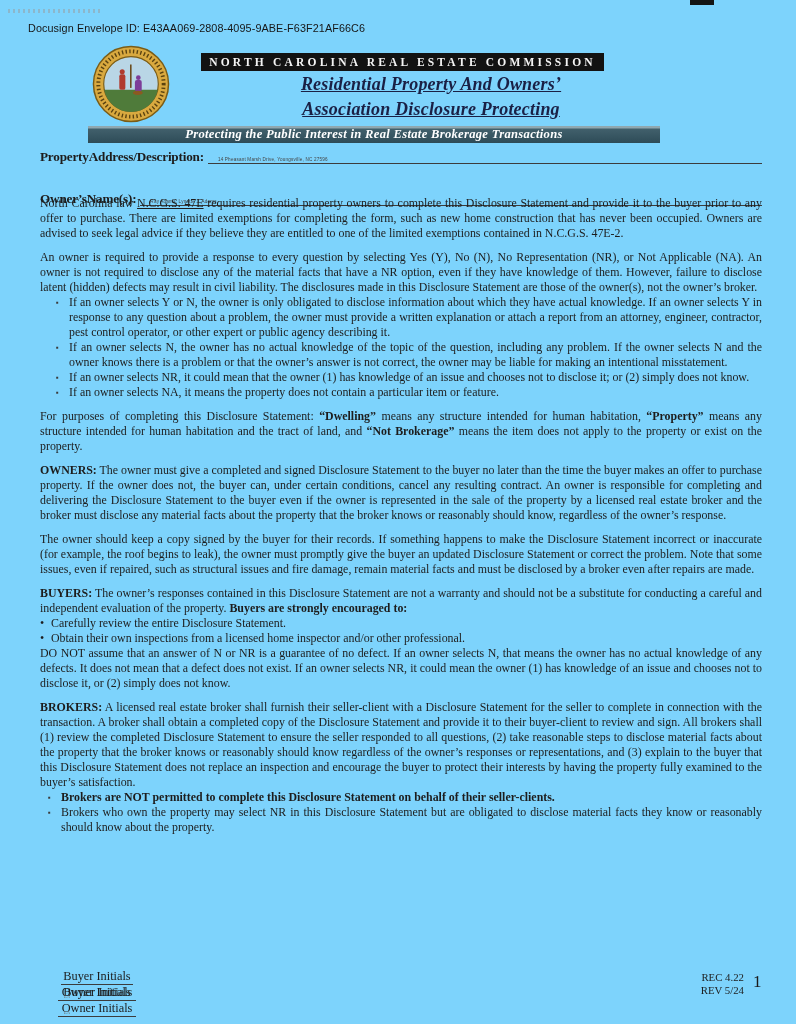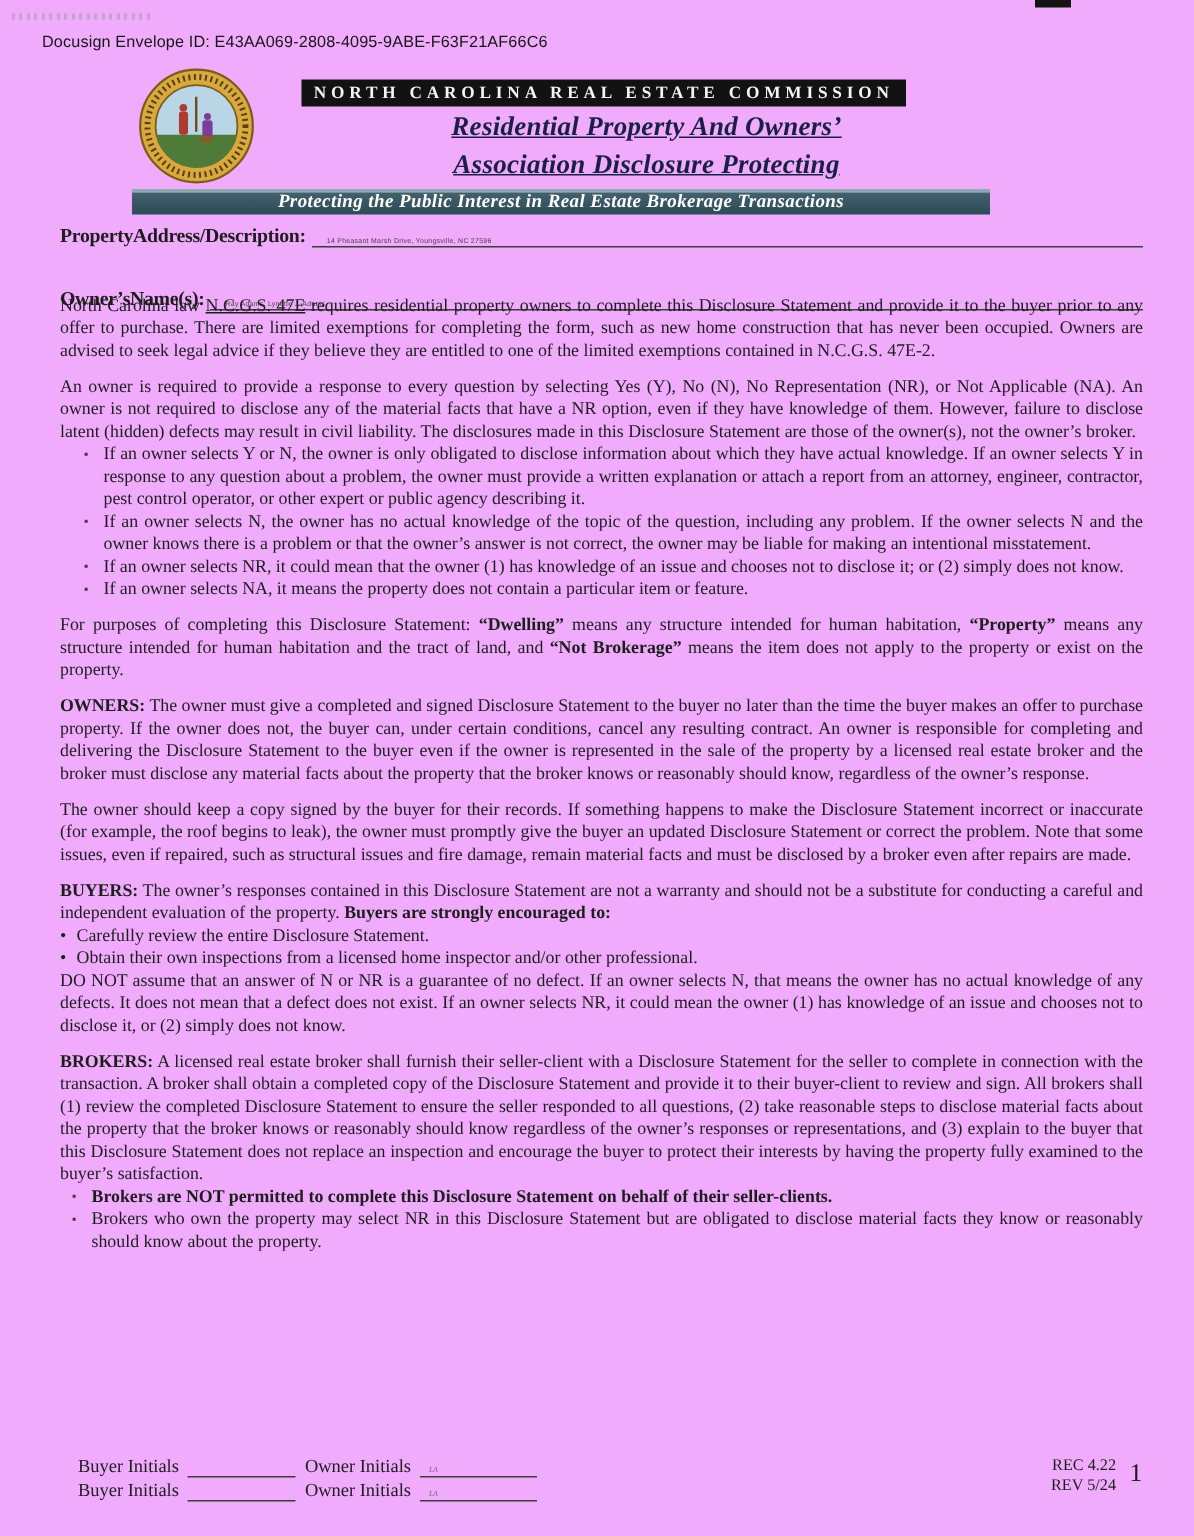--- a/index.html
+++ b/index.html
@@ -1,16 +1,16 @@
 <!DOCTYPE html>
 <html><head>
 <meta charset="utf-8">
 <style>
   html,body{margin:0;padding:0;background:#ffffff;}
-  .page{position:relative;width:796px;height:1024px;background:#f0abfc;overflow:hidden;
+  .page{position:relative;width:796px;height:1024px;background:#7dd3fc;overflow:hidden;
         font-family:"Liberation Serif","DejaVu Serif",serif;color:#1d1d1d;}
 
   
   .artifact-top-left{position:absolute;left:8px;top:9px;width:92px;height:4px;opacity:.5;
     background:repeating-linear-gradient(90deg,#9a9a9a 0 2px,transparent 2px 5px);}
   .artifact-top-bar{position:absolute;left:690px;top:0;width:24px;height:5px;background:#141414;}
 
   .docusign{position:absolute;left:28px;top:22px;font-family:"Liberation Sans","DejaVu Sans",sans-serif;
     font-size:10.8px;color:#161616;letter-spacing:.1px;}
 
@@ -18,21 +18,21 @@
   .seal{position:absolute;left:92px;top:45px;width:78px;height:78px;}
   .comm-bar{position:absolute;left:201px;top:53px;width:403px;height:18px;background:#121212;
     color:#f4f4f4;text-align:center;line-height:18px;font-size:11.5px;font-weight:bold;letter-spacing:3.2px;}
   .titles{position:absolute;left:200px;top:72px;width:462px;text-align:center;color:#1a2045;}
   .titles .t{font-size:18px;line-height:25px;font-weight:bold;font-style:italic;letter-spacing:.2px;text-decoration:underline;}
   .tagline{position:absolute;left:88px;top:126px;width:572px;height:17px;text-align:center;
     background:linear-gradient(#8fa7b0 0,#8fa7b0 2px,#41606c 3px,#35535f 70%,#2d4b57 100%);
     color:#fff;font-size:12.6px;font-weight:bold;font-style:italic;line-height:17px;letter-spacing:.3px;}
 
   
-  .field-row{position:absolute;left:40px;right:34px;display:flex;align-items:flex-end;}
+  .field-row{position:absolute;left:40px;right:34px;display:flex;align-items:center;}
   .fr1{top:149px;} .fr2{top:165px;margin-top:26px;}
   .field-label{font-weight:bold;font-size:13.2px;letter-spacing:-.2px;white-space:nowrap;}
   .field-line{flex:1;border-bottom:1.3px solid #3c3c3c;margin-left:4px;height:13px;position:relative;}
   .tiny-value{position:absolute;left:10px;bottom:1.5px;font-size:4.6px;color:#444;
     font-family:"Liberation Sans",sans-serif;letter-spacing:.2px;white-space:nowrap;}
 
   
   .content{position:absolute;left:40px;width:722px;top:196px;font-size:11.9px;line-height:15px;
     text-align:justify;}
   .content p{margin:0 0 9px 0;}
@@ -44,21 +44,21 @@
   ul.blist.nogap{margin-bottom:0;}
   ul.blist li{display:flex;margin:0;}
   ul.blist .mk{flex:none;width:13px;font-size:8px;line-height:15px;color:#3a3a3a;}
   ul.dotlist{list-style:none;margin:0;padding:0;}
   ul.dotlist li{display:flex;margin:0;}
   ul.dotlist .mk{flex:none;width:11px;font-size:11.9px;line-height:15px;color:#1d1d1d;}
   .tx{flex:1;text-align:justify;}
 
   
   .footer-left{position:absolute;left:52px;top:969px;font-size:12.3px;}
-  .f-row{display:flex;align-items:flex-end;height:16px;}
+  .f-row{display:flex;align-items:center;height:16px;flex-direction:column;}
   .f-label{white-space:nowrap;}
   .f-line{border-bottom:1.1px solid #3c3c3c;height:13px;margin:0 6px;position:relative;}
   .f-line.w1{width:72px;} .f-line.w2{width:78px;}
   .f-mark{position:absolute;left:6px;bottom:1px;font-size:5px;color:#6a6a6a;font-style:italic;}
   .footer-rec{position:absolute;right:52px;top:971px;font-size:10.8px;line-height:13px;text-align:right;}
   .page-num{position:absolute;left:753px;top:972px;font-size:17px;color:#1a1a1a;}
 </style>
 </head>
 <body>
 

